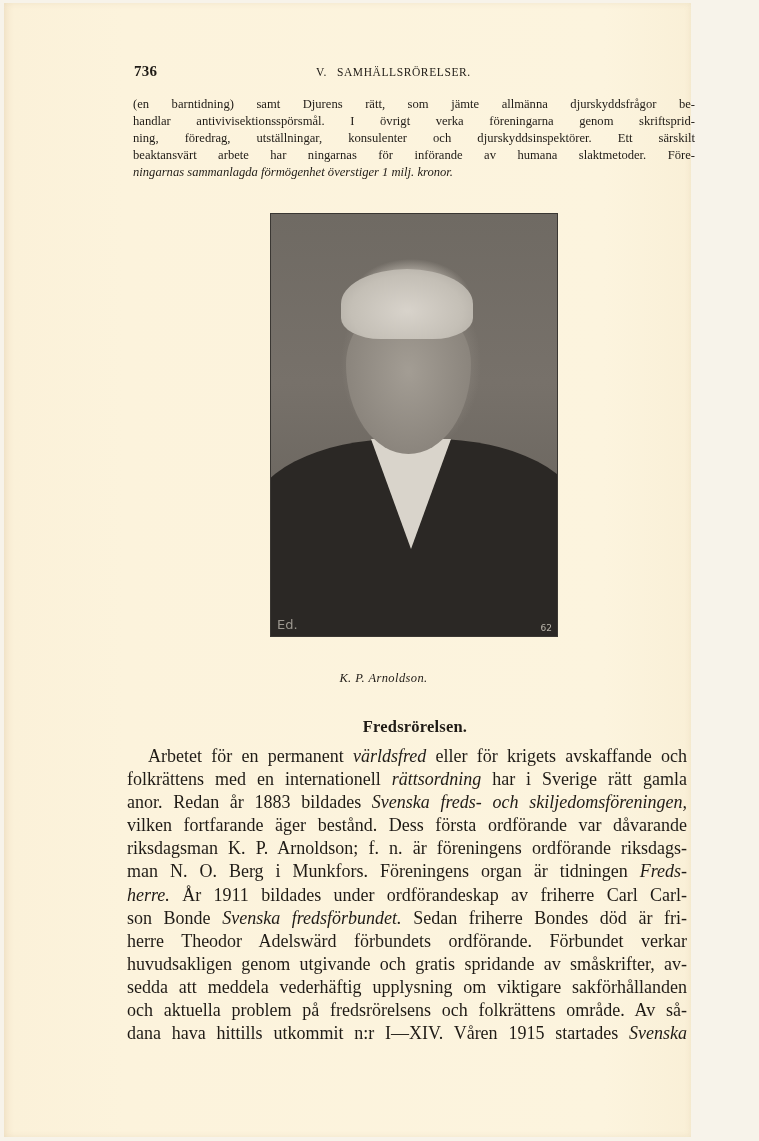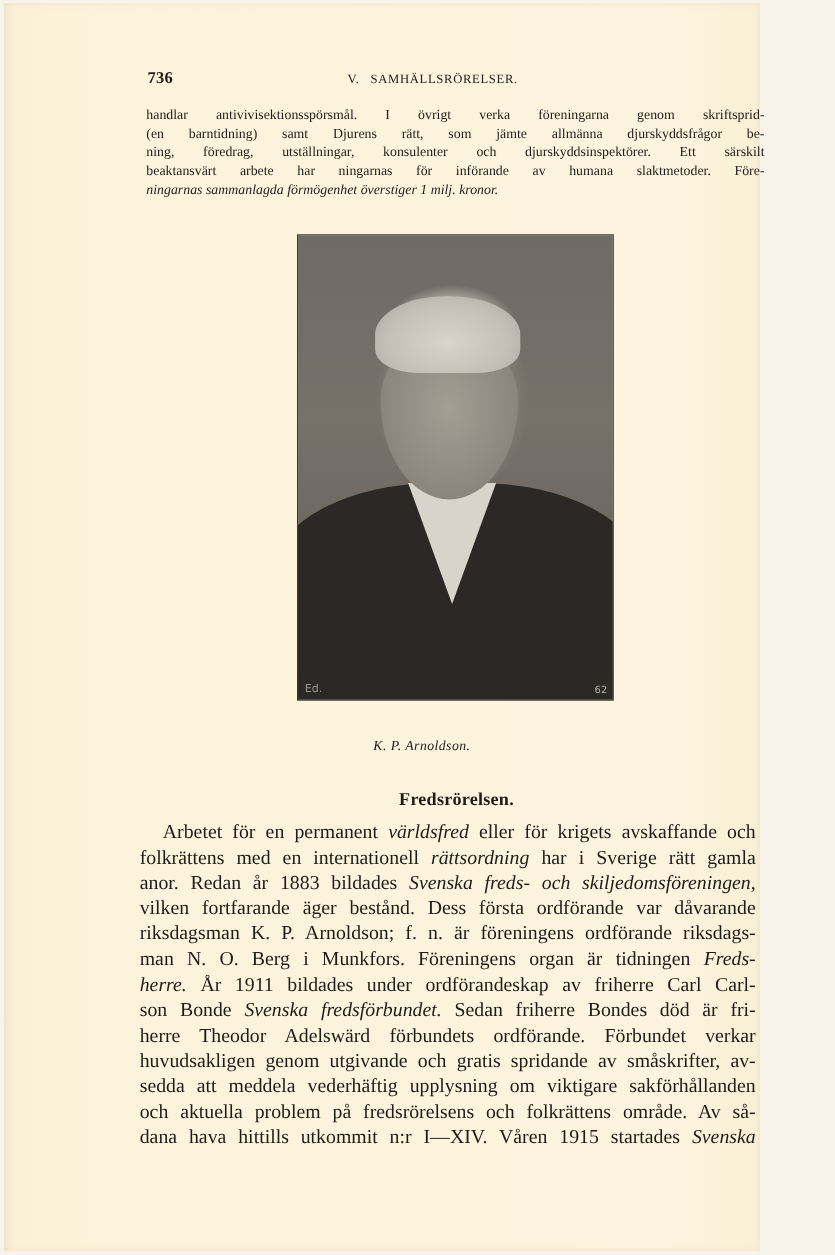--- a/index.html
+++ b/index.html
@@ -105,21 +105,21 @@
       width: 132px;
       height: 70px;
       background: radial-gradient(ellipse at 50% 60%, #d8d3cb 0%, #c4bfb6 60%, #a8a39b 100%);
       border-radius: 50% 50% 30% 30%;
     }
     .photo .corner-mark {
       position: absolute;
       left: 6px;
       bottom: 4px;
       font-family: "DejaVu Sans", sans-serif;
-      font-size: 10px;
+      font-size: 13px;
       color: #9c978f;
     }
     .photo .plate-number {
       position: absolute;
       right: 5px;
       bottom: 3px;
       font-family: "DejaVu Sans", sans-serif;
       font-size: 9px;
       color: #b9b4ab;
     }
@@ -163,22 +163,22 @@
 </head>
 <body>
 
 <div class="page">
   <div class="page-number">736</div>
   <div class="running-head">
     <span class="num">V.</span><span>SAMHÄLLSRÖRELSER.</span>
   </div>
 
   <div class="para-small">
+    <span class="line">(en barntidning) samt Djurens rätt, som jämte allmänna djurskyddsfrågor be-</span>
     <span class="line">handlar antivivisektionsspörsmål. I övrigt verka föreningarna genom skriftsprid-</span>
-    <span class="line">(en barntidning) samt Djurens rätt, som jämte allmänna djurskyddsfrågor be-</span>
     <span class="line">ning, föredrag, utställningar, konsulenter och djurskyddsinspektörer. Ett särskilt</span>
     <span class="line">beaktansvärt arbete har ningarnas för införande av humana slaktmetoder. Före-</span>
     <span class="line last">ningarnas sammanlagda förmögenhet överstiger 1 milj. kronor.</span>
   </div>
 
   <div class="photo" title="Portrait photograph of an elderly man with white hair wearing a dark suit and white collar">
     <div class="coat"></div>
     <div class="collar"></div>
     <div class="face"></div>
     <div class="hair"></div>

